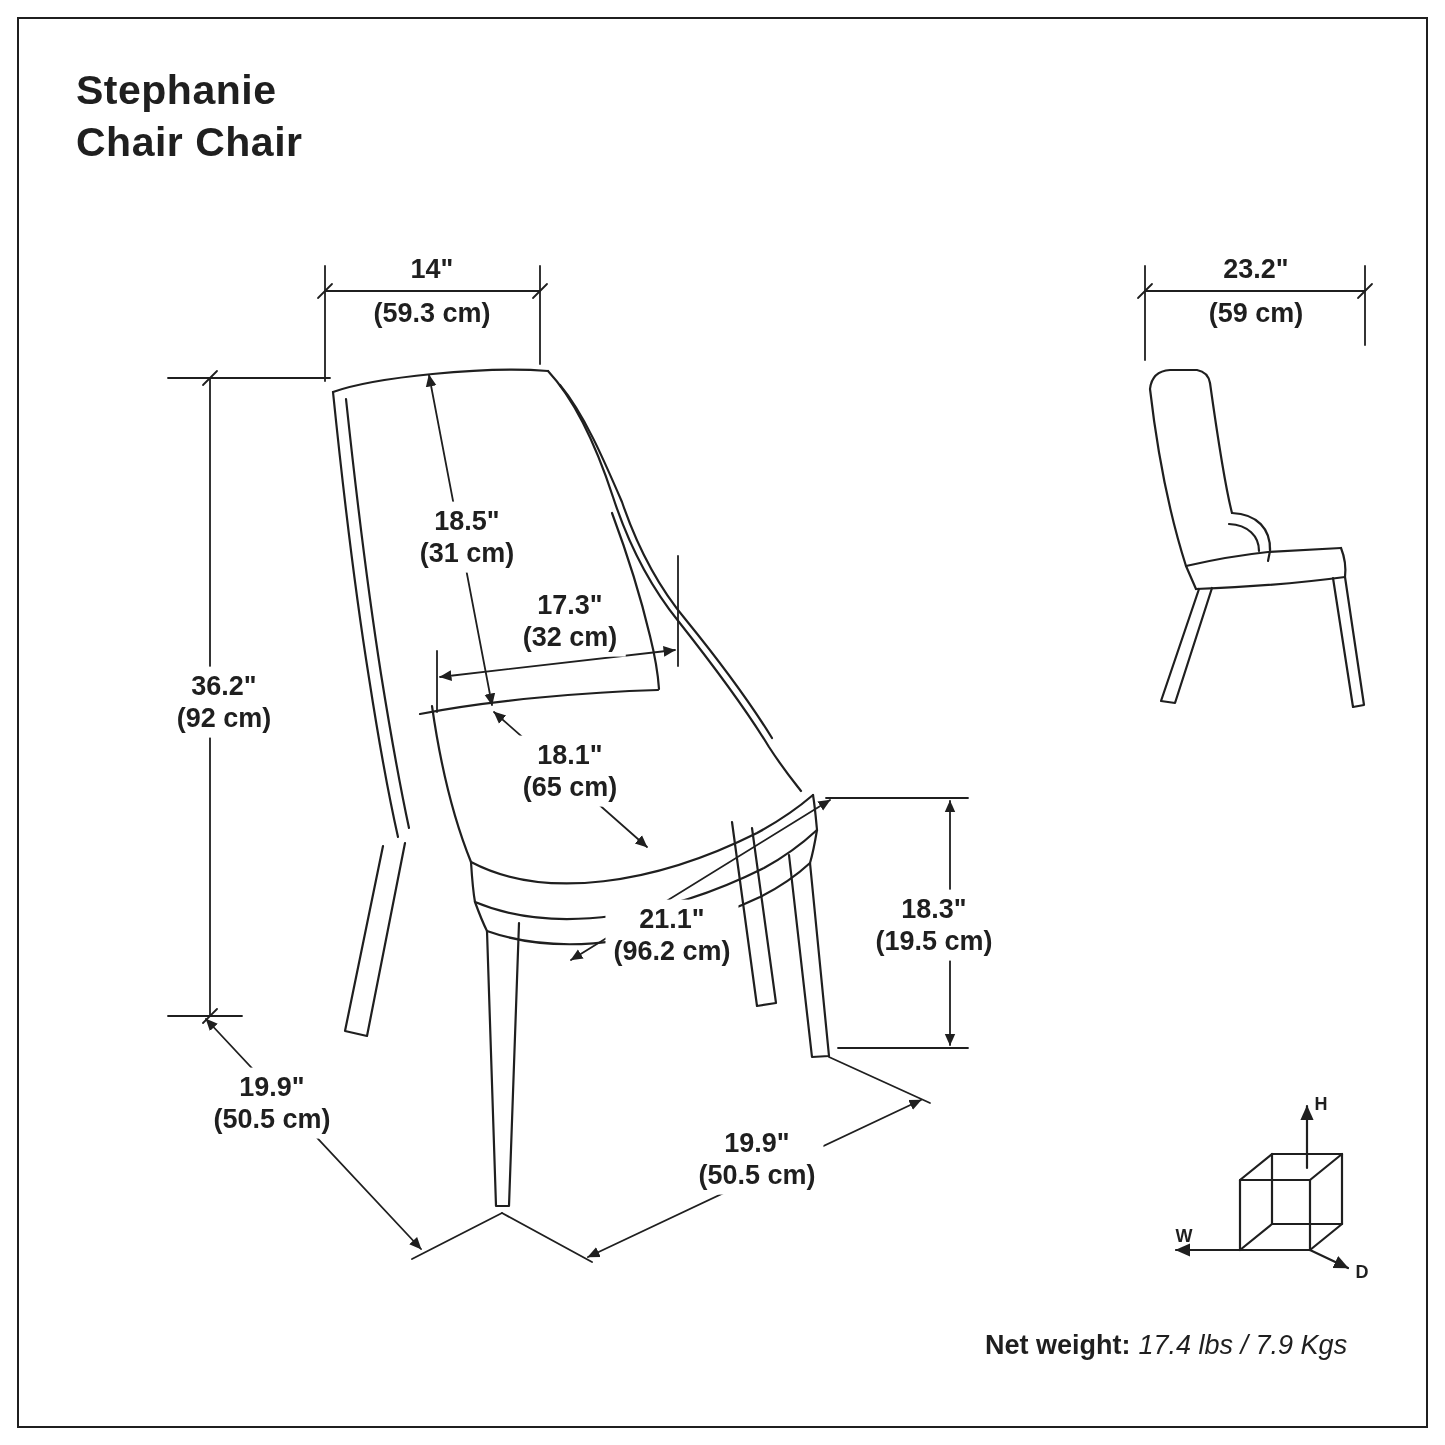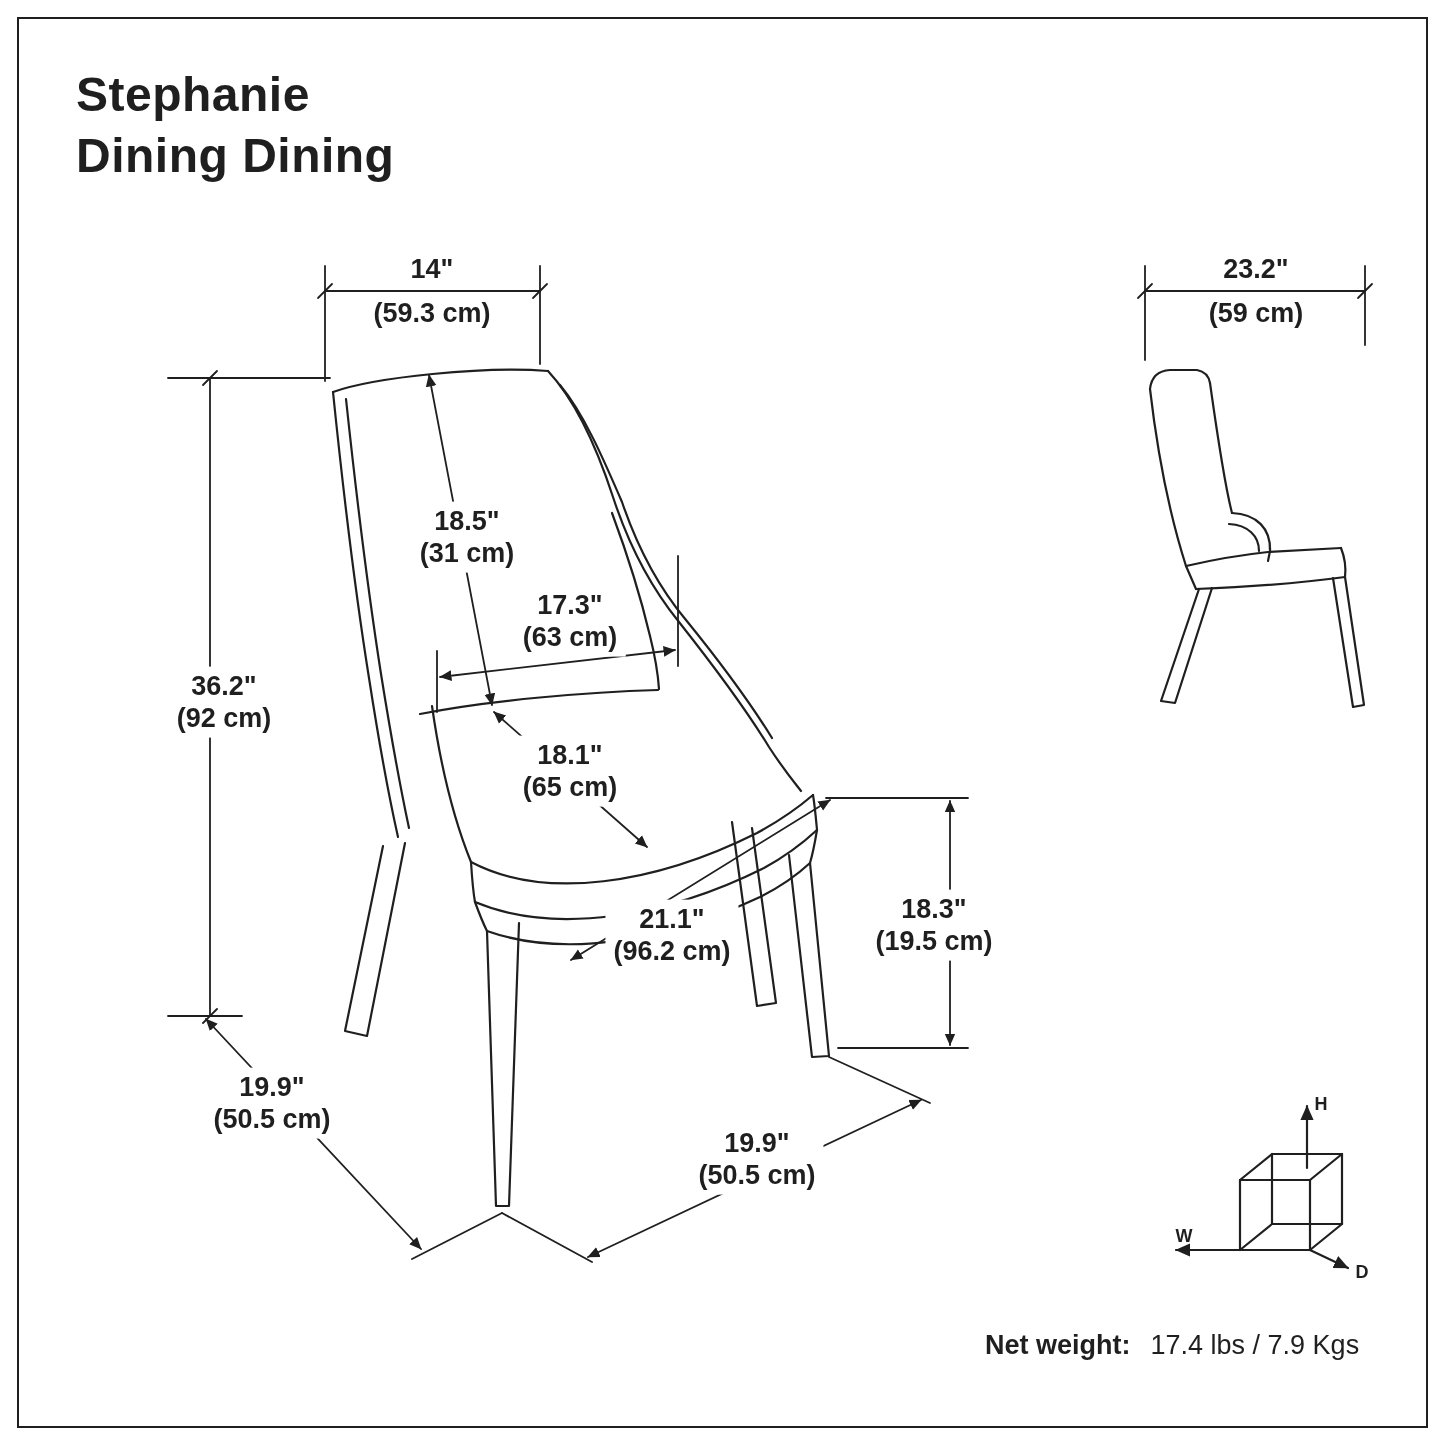--- a/index.html
+++ b/index.html
@@ -4,31 +4,31 @@
 <style>
   * { margin:0; padding:0; box-sizing:border-box; }
   html,body { background:#fff; }
   .canvas {
     position:relative; width:1445px; height:1445px; background:var(--bg,#fff);
     font-family:"Liberation Sans", sans-serif; color:var(--line,#1f1f1f); overflow:hidden;
   }
   svg.art { position:absolute; left:0; top:0; color:var(--line,#1f1f1f); }
   .chair path { fill:none; stroke:currentColor; stroke-width:2.2; stroke-linecap:round; stroke-linejoin:round; }
   .dim path   { fill:none; stroke:currentColor; stroke-width:1.8; stroke-linecap:round; }
-  .title { position:absolute; left:76px; top:64px; font-size:48px; font-weight:bold; line-height:1.28; letter-spacing:.5px; }
+  .title { position:absolute; left:76px; top:64px; font-size:41px; font-weight:bold; line-height:1.28; letter-spacing:.5px; }
   .dimlabel {
     position:absolute; transform:translate(-50%,-50%);
     display:flex; flex-direction:column; align-items:center;
     font-size:27px; font-weight:bold; line-height:1.2; white-space:nowrap; text-align:center;
   }
   .dimlabel.masked { background:var(--bg,#fff); padding:3px 8px; }
   .dimlabel.split  { row-gap:12px; }
   .netweight { position:absolute; left:985px; top:1330px; font-size:27px; white-space:nowrap; }
   .netweight .nw-label { font-weight:bold; }
-  .netweight .nw-value { margin-left:20px; }
+  .netweight .nw-value { margin-left:8px;font-style:italic; }
   .axislabel { position:absolute; transform:translate(-50%,-50%); font-size:18px; font-weight:bold; }
 </style>
 </head>
 <body>
 
 <div class="canvas">
 
   <svg class="art" viewBox="0 0 1445 1445" width="1445" height="1445">
     <defs>
       <marker id="arr" viewBox="0 0 10 10" refX="8.5" refY="5" markerWidth="7.5" markerHeight="7.5" orient="auto-start-reverse">
@@ -130,42 +130,42 @@
       <path d="M1272,1154 L1342,1154 L1342,1224 L1272,1224 Z"></path>
       <path d="M1240,1180 L1272,1154 M1310,1180 L1342,1154 M1310,1250 L1342,1224 M1240,1250 L1272,1224"></path>
       <path d="M1307,1168 L1307,1106" marker-end="url(#arr)"></path>
       <path d="M1240,1250 L1176,1250" marker-end="url(#arr)"></path>
       <path d="M1310,1250 L1348,1268" marker-end="url(#arr)"></path>
     </g>
   </svg>
 
   <div class="title">
     <div>Stephanie</div>
-    <div>Dining Dining</div>
+    <div>Chair Chair</div>
   </div>
 
   <div class="dimlabel split" style="left:432px; top:291px">
     <span>14"</span>
     <span>(59.3 cm)</span>
   </div>
   <div class="dimlabel split" style="left:1256px; top:291px">
     <span>23.2"</span>
     <span>(59 cm)</span>
   </div>
   <div class="dimlabel masked" style="left:224px; top:702px">
     <span>36.2"</span>
     <span>(92 cm)</span>
   </div>
   <div class="dimlabel masked" style="left:467px; top:537px">
     <span>18.5"</span>
     <span>(31 cm)</span>
   </div>
   <div class="dimlabel masked" style="left:570px; top:621px">
     <span>17.3"</span>
-    <span>(63 cm)</span>
+    <span>(32 cm)</span>
   </div>
   <div class="dimlabel masked" style="left:570px; top:771px">
     <span>18.1"</span>
     <span>(65 cm)</span>
   </div>
   <div class="dimlabel masked" style="left:672px; top:935px">
     <span>21.1"</span>
     <span>(96.2 cm)</span>
   </div>
   <div class="dimlabel masked" style="left:934px; top:925px">

